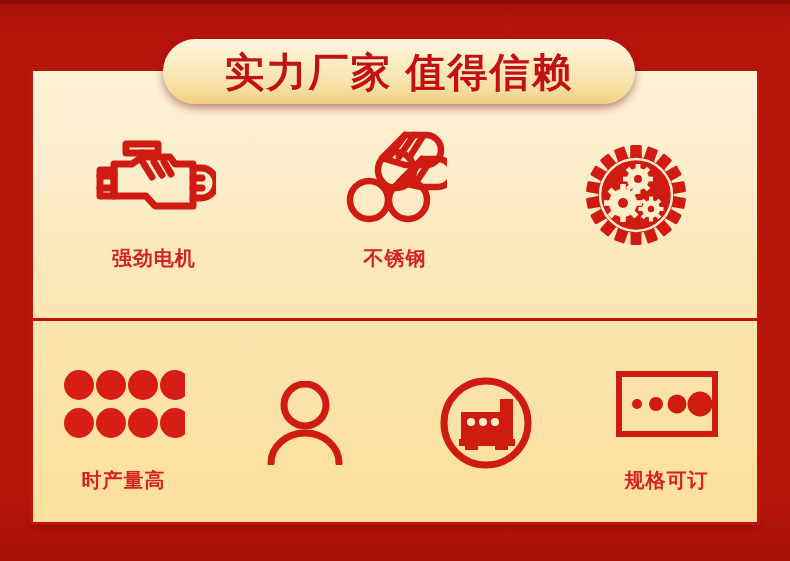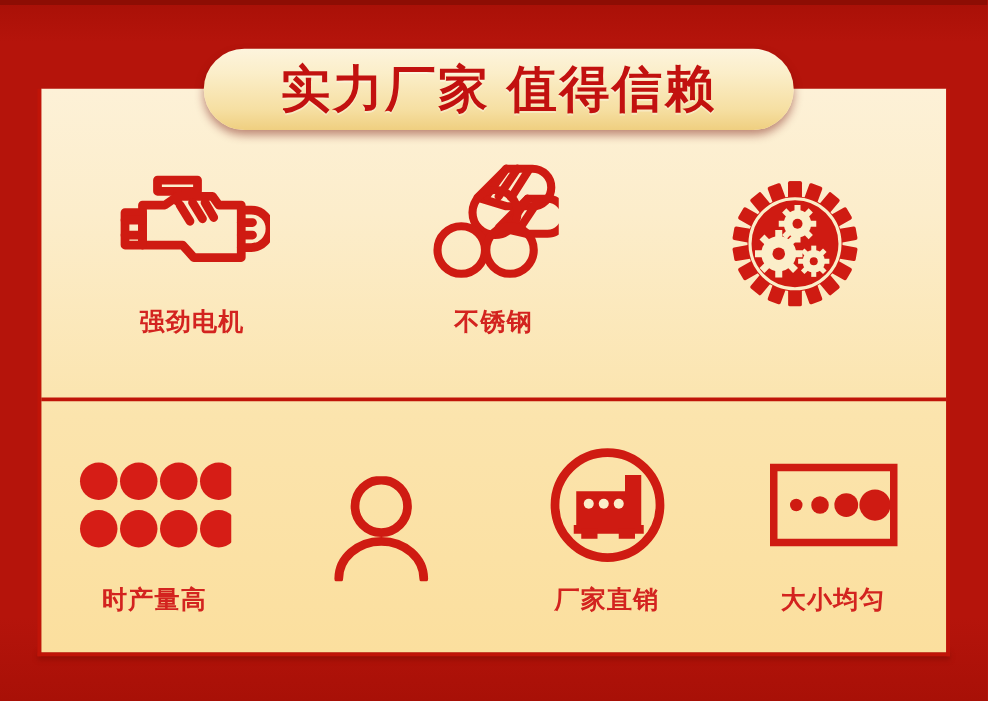--- a/index.html
+++ b/index.html
@@ -246,33 +246,32 @@
               <rect x="26" y="66" width="13" height="8"></rect>
               <rect x="56" y="66" width="13" height="8"></rect>
             </g>
             <g fill="#fbeec9">
               <circle cx="32" cy="46" r="4"></circle>
               <circle cx="44" cy="46" r="4"></circle>
               <circle cx="56" cy="46" r="4"></circle>
             </g>
           </svg>
         </div>
-        <div class="cell-label">厂家直销</div>
       </div>
 
       <div class="cell">
         <div class="icon-wrap">
           <svg width="104" height="68" viewBox="0 0 104 68">
             <rect x="4" y="4" width="96" height="60" fill="none" stroke="#cf1b12" stroke-width="6"></rect>
             <g fill="#cf1b12">
               <circle cx="22" cy="34" r="5"></circle>
               <circle cx="41" cy="34" r="7"></circle>
               <circle cx="62" cy="34" r="9.5"></circle>
               <circle cx="85" cy="34" r="12.5"></circle>
             </g>
           </svg>
         </div>
-        <div class="cell-label">大小均匀</div>
+        <div class="cell-label">规格可订</div>
       </div>
 
     </div>
   </div>
 </div>
 
 </body></html>

